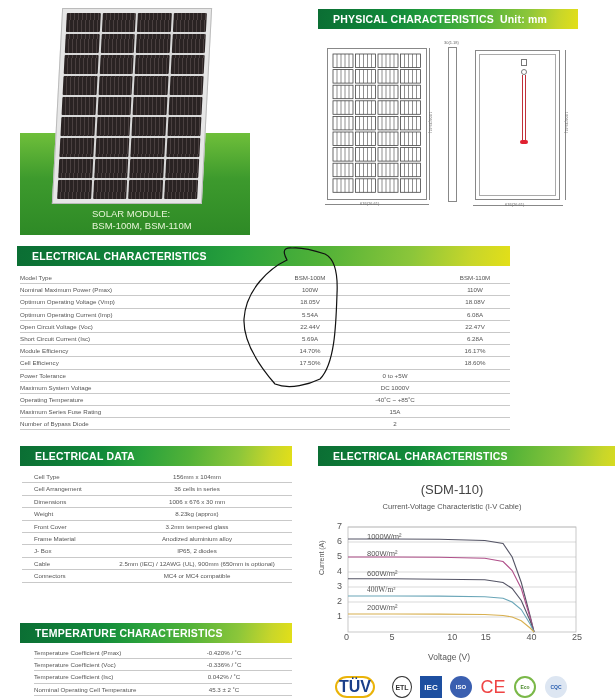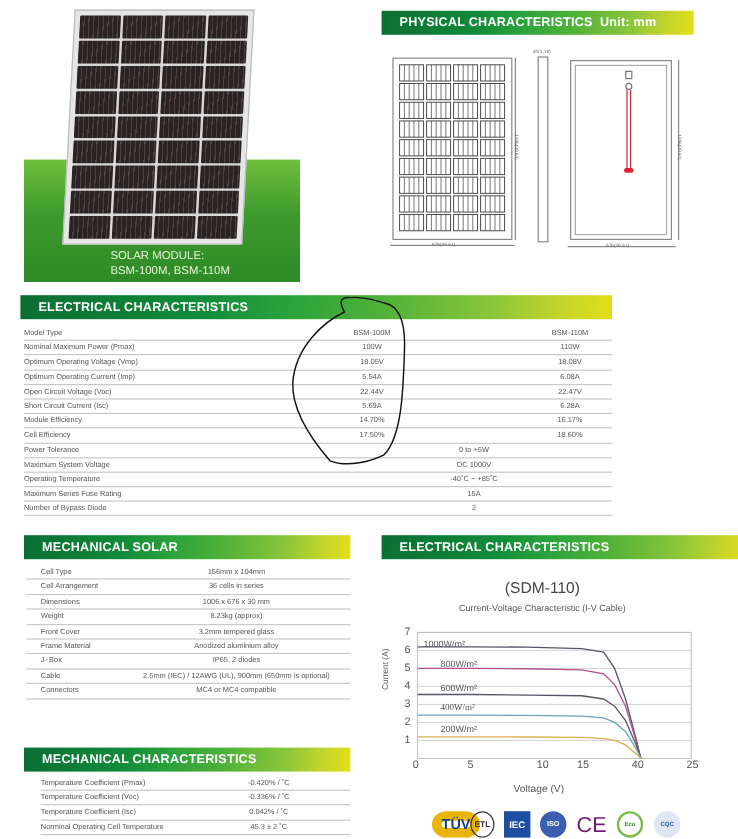--- a/index.html
+++ b/index.html
@@ -379,21 +379,21 @@
     <div class="row">
       <span class="k">Number of Bypass Diode</span>
       <span class="v1" style="left: 330px; width: 90px;">2</span>
     </div>
   </div>
 
 <svg class="abs" style="left:240px; top:244px;" width="105" height="150">
   <path d="M52,4 C40,3 45,12 47,16 C30,24 6,45 4,75 C3,100 22,125 35,140 C50,146 70,140 80,135 C95,120 96,80 97,50 C98,30 95,15 85,10 C70,5 60,3 52,4" fill="none" stroke="#111" stroke-width="1.2"></path>
 </svg>
 
-<div class="banner" style="left:20px; top:446px; width:272px;">MECHANICAL SOLAR</div>
+<div class="banner" style="left:20px; top:446px; width:272px;">ELECTRICAL DATA</div>
 <div class="table" id="mechTable" style="left:22px; top:471px; width:270px;">
     <div class="row" style="height: 12.4px;">
       <span class="k" style="left: 12px;">Cell Type</span>
       <span class="v1" style="left: 65px; width: 220px;">156mm x 104mm</span>
     </div>
     <div class="row" style="height: 12.4px;">
       <span class="k" style="left: 12px;">Cell Arrangement</span>
       <span class="v1" style="left: 65px; width: 220px;">36 cells in series</span>
     </div>
     <div class="row" style="height: 12.4px;">
@@ -419,21 +419,21 @@
     <div class="row" style="height: 12.4px;">
       <span class="k" style="left: 12px;">Cable</span>
       <span class="v1" style="left: 65px; width: 220px;">2.5mm  (IEC) / 12AWG (UL), 900mm (650mm is optional)</span>
     </div>
     <div class="row" style="height: 12.4px;">
       <span class="k" style="left: 12px;">Connectors</span>
       <span class="v1" style="left: 65px; width: 220px;">MC4 or MC4 compatible</span>
     </div>
   </div>
 
-<div class="banner" style="left:20px; top:623px; width:272px;">MECHANICAL CHARACTERISTICS</div>
+<div class="banner" style="left:20px; top:623px; width:272px;">TEMPERATURE CHARACTERISTICS</div>
 <div class="table" id="tempTable" style="left:34px; top:647px; width:258px;">
     <div class="row" style="height: 12.2px;">
       <span class="k">Temperature Coefficient (Pmax)</span>
       <span class="v1" style="left: 160px; width: 60px;">-0.420% / ˚C</span>
     </div>
     <div class="row" style="height: 12.2px;">
       <span class="k">Temperature Coefficient (Voc)</span>
       <span class="v1" style="left: 160px; width: 60px;">-0.336% / ˚C</span>
     </div>
     <div class="row" style="height: 12.2px;">
@@ -477,27 +477,27 @@
   </div>
 <div id="xTicks">
     <div class="axis-tick" style="left: 344px; top: 632px;">0</div>
     <div class="axis-tick" style="left: 389.6px; top: 632px;">5</div>
     <div class="axis-tick" style="left: 435.2px; top: 632px; margin-left: 12px;">10</div>
     <div class="axis-tick" style="left: 480.8px; top: 632px;">15</div>
     <div class="axis-tick" style="left: 526.4px; top: 632px;">40</div>
     <div class="axis-tick" style="left: 572px; top: 632px;">25</div>
   </div>
 <div id="curveLabels">
-    <div class="curve-label" style="left: 353px; top: 532px;">1000W/m²</div>
+    <div class="curve-label" style="left: 367px; top: 532px;">1000W/m²</div>
     <div class="curve-label" style="left: 367px; top: 549px;">800W/m²</div>
     <div class="curve-label" style="left: 367px; top: 569px;">600W/m²</div>
     <div class="curve-label" style="left: 367px; top: 585px; font-family: Liberation Serif, serif;">400W/m²</div>
     <div class="curve-label" style="left: 367px; top: 603px;">200W/m²</div>
   </div>
 <div class="abs" style="left:428px; top:652px; font-size:8.5px; color:#555;">Voltage (V)</div>
 
-<div class="cert" style="left:360px; width:40px; color:#1a3f8a; border:8px solid #eab308; border-radius:12px/11px; font-size:12px;">TÜV</div>
+<div class="cert" style="left:335px; width:40px; color:#1a3f8a; border:2px solid #eab308; border-radius:12px/11px; font-size:16px;">TÜV</div>
 <div class="cert" style="left:392px; width:20px; color:#333; border:1.5px solid #333; border-radius:50%; font-size:7px;">ETL</div>
 <div class="cert" style="left:420px; width:22px; color:#fff; background:#1d4fa0; font-size:8px;">IEC</div>
 <div class="cert" style="left:450px; width:22px; color:#fff; background:#3a5fb0; border-radius:50%; font-size:6px;">ISO</div>
-<div class="cert" style="left:478px; width:30px; color:#701a75; font-size:18px; font-weight:normal;">CE</div>
+<div class="cert" style="left:478px; width:30px; color:#ef4444; font-size:18px; font-weight:normal;">CE</div>
 <div class="cert" style="left:514px; width:22px; color:#4a8a2a; border:2px solid #7ab848; border-radius:50%; font-size:5px;">Eco</div>
 <div class="cert" style="left:545px; width:22px; color:#2a5fb0; background:#dde6f2; border-radius:50%; font-size:5px;">CQC</div>
 
 </body></html>

